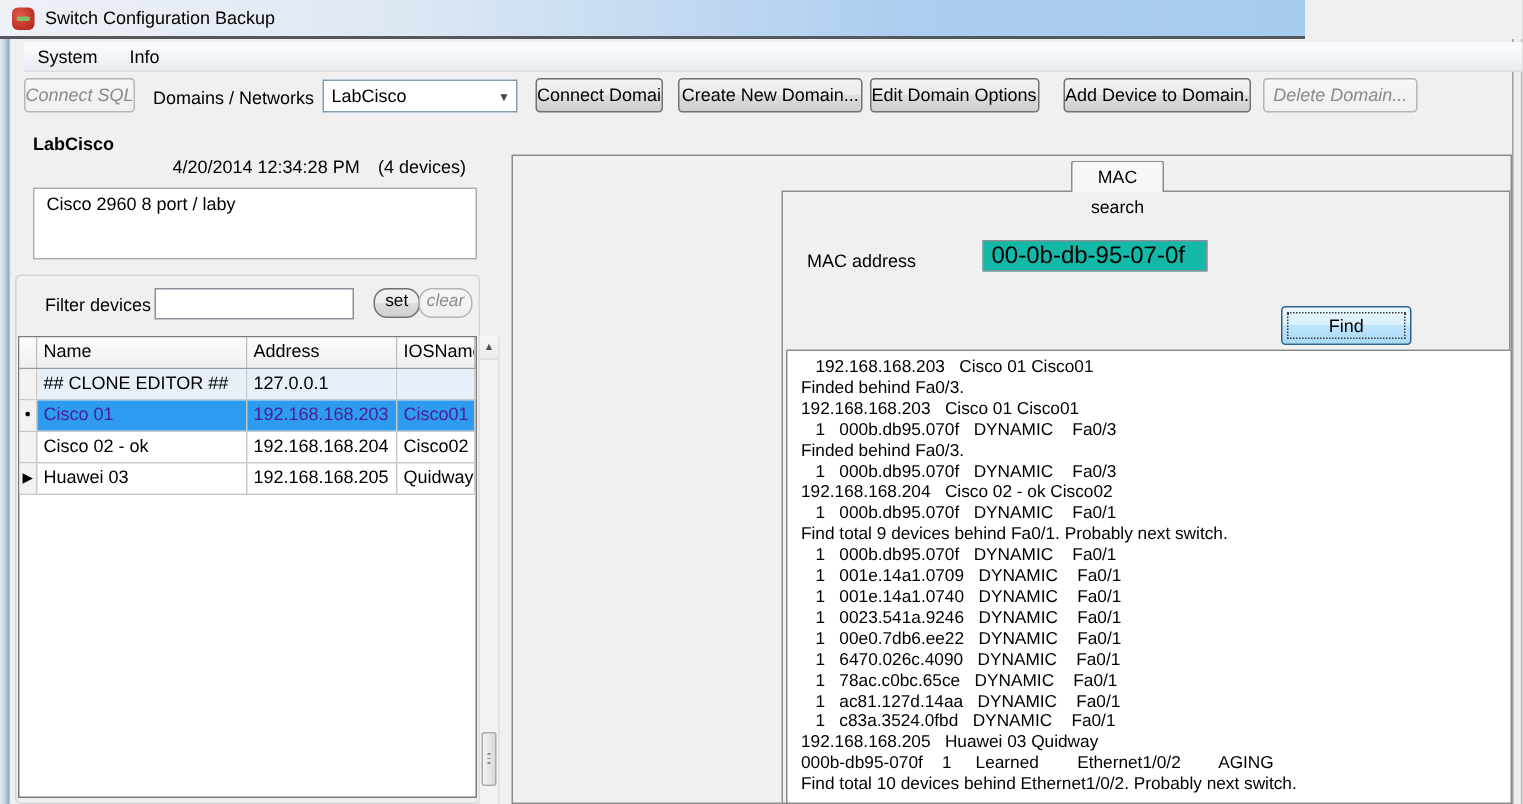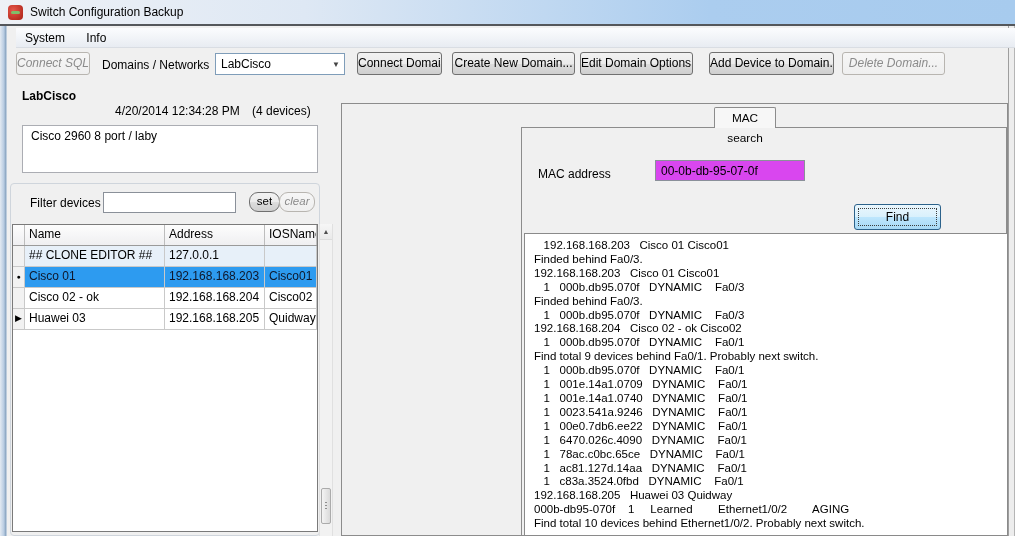--- a/index.html
+++ b/index.html
@@ -1,21 +1,21 @@
 <!DOCTYPE html>
 <html><head>
 <meta charset="utf-8">
 <style>
   html,body{margin:0;padding:0;background:#cfcfcf;}
   #window{position:relative;width:1015px;height:536px;background:#F0F0F0;overflow:hidden;
           font-family:"Liberation Sans",sans-serif;font-size:12px;color:#000;}
   .abs{position:absolute;box-sizing:border-box;}
 
   
-  #titlebar{left:0;top:0;width:1015px;height:26px;
+  #titlebar{left:0;top:0;width:870px;height:26px;
     background:linear-gradient(to right,#EEF1F6 0%,#DEE8F4 30%,#ABCDEF 70%,#A7CBEE 100%);
     border-bottom:2px solid #54575B;display:flex;align-items:center;padding-left:8px;}
   #app-icon{width:15px;height:15px;border-radius:4px;background:radial-gradient(circle at 35% 35%,#E6584B,#A91F14);
     position:relative;flex:0 0 15px;}
   #app-icon:after{content:"";position:absolute;left:3px;top:6px;width:9px;height:3px;background:#7FBF6A;border-radius:2px;}
   #title-text{margin-left:7px;line-height:24px;}
   #left-border{left:0;top:26px;width:7px;height:510px;background:linear-gradient(to right,#E3EAF2,#B9CCE2 55%,#8FA9C4 80%,#D7E0EA);}
   #right-border{left:1008px;top:26px;width:7px;height:510px;background:#EDEDED;border-left:1px solid #9E9E9E;border-right:1px solid #B5B5B5;}
 
   #menubar{left:16px;top:28px;width:1003px;height:20px;background:linear-gradient(#FBFCFE,#E8ECF2);
@@ -60,21 +60,21 @@
   .trow{display:flex;height:20px;border-bottom:1px solid #C9C9C9;}
   .trow>div{box-sizing:border-box;border-right:1px solid #C9C9C9;padding:0 0 0 4px;line-height:19px;
     white-space:nowrap;overflow:hidden;}
   .t-stub{width:12px;background:#F2F2F2;padding:0!important;text-align:center;color:#000;}
   .t-name{width:140px;}
   .t-addr{width:100px;}
   .t-ios{flex:1;}
   #device-table .head{border-bottom:1px solid #9A9A9A;}
   #device-table .head>div{background:linear-gradient(#FDFDFD,#EFEFF1);border-right:1px solid #BDBDBD;}
   .trow.alt .t-name,.trow.alt .t-addr,.trow.alt .t-ios{background:#E7F0F9;}
-  .trow.sel .t-name,.trow.sel .t-addr,.trow.sel .t-ios{background:#2D9BF0;color:#0f172a;}
+  .trow.sel .t-name,.trow.sel .t-addr,.trow.sel .t-ios{background:#2D9BF0;color:#4c1d95;}
   .marker-dot{font-size:7px;line-height:20px;}
   .marker-arr{font-size:9px;line-height:20px;}
 
   
   .sbar{background:#F2F2F2;border-left:1px solid #E0E0E0;border-right:1px solid #E0E0E0;}
   .sb-up{height:15px;display:flex;align-items:center;justify-content:center;font-size:7px;color:#4E4E4E;
     background:linear-gradient(#F6F6F6,#EAEAEA);border-bottom:1px solid #DCDCDC;}
   .sb-thumb{position:absolute;left:1px;right:1px;height:34px;background:linear-gradient(to right,#F4F4F4,#DADADA);
     border:1px solid #ABABAB;border-radius:2px;}
   .sb-thumb:after{content:"";position:absolute;left:3px;right:3px;top:50%;margin-top:-4px;height:8px;
@@ -103,22 +103,22 @@
   #analyze-grid .head{border-bottom:1px solid #4C4C4C;}
   #analyze-grid .head .a-cell{background:#FBFBFB;}
 
   
   #subtab-offline{left:531px;top:110px;font-size:11.8px;}
   #subtab-sep{left:708px;top:109px;width:1px;height:17px;background:#A5A5A5;}
   #subtab-mac{left:714px;top:107px;width:62px;height:21px;background:#F7F7F7;border:1px solid #8C8C8C;border-bottom:none;
     border-radius:2px 2px 0 0;text-align:center;line-height:20px;font-size:11.8px;z-index:4;}
   #sub-panel{left:521px;top:127px;width:486px;height:409px;border:1px solid #8C8C8C;background:#F0F0F0;z-index:2;}
   #mac-label{left:538px;top:167px;z-index:3;}
-  #mac-input{left:655px;top:160px;width:150px;height:21px;border:1px solid #8A9099;background:#d946ef;z-index:3;
-    font-family:"Liberation Sans",sans-serif;font-size:12px;padding:0 5px;box-sizing:border-box;}
+  #mac-input{left:655px;top:160px;width:150px;height:21px;border:1px solid #8A9099;background:#14b8a6;z-index:3;
+    font-family:"Liberation Sans",sans-serif;font-size:16px;padding:0 5px;box-sizing:border-box;}
   #btn-find{left:854px;top:204px;width:87px;height:26px;z-index:3;border:1px solid #2C628B;border-radius:3px;
     background:linear-gradient(#EAF6FD,#D9F0FC 50%,#BEE6FD 50%,#A7D9F5);text-align:center;line-height:24px;}
   #btn-find:after{content:"";position:absolute;left:3px;right:3px;top:3px;bottom:3px;border:1px dotted #3C3C3C;}
 
   
   #results{left:524px;top:233px;width:484px;height:303px;background:#fff;border:1px solid #8A8A8A;z-index:3;
     margin:0;padding:5px 4px 0 9px;font-family:"Liberation Sans",sans-serif;font-size:11.5px;line-height:13.9px;
     white-space:pre;overflow:hidden;}
 </style>
 </head>

